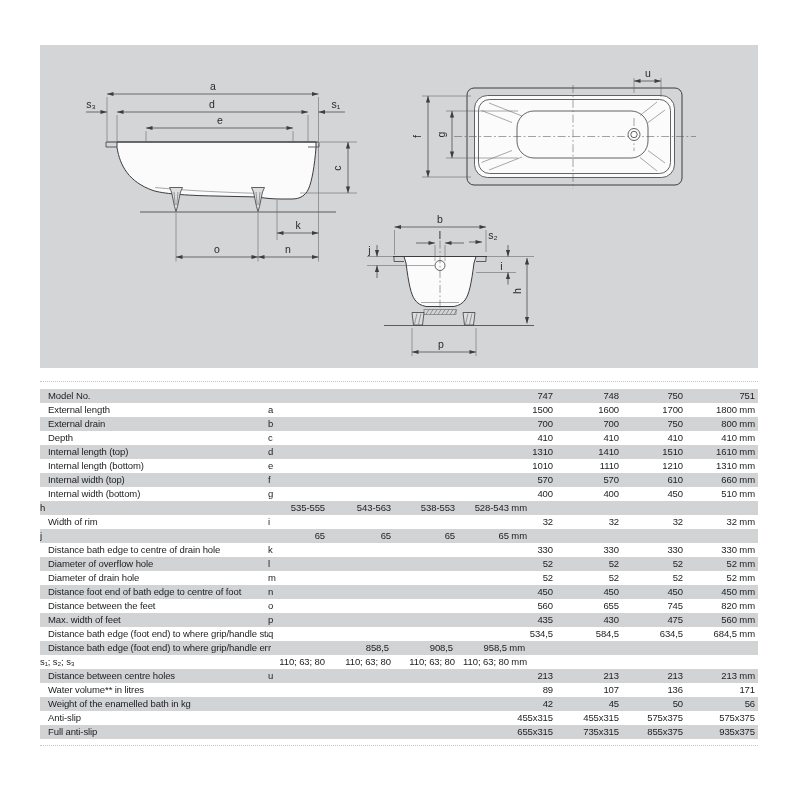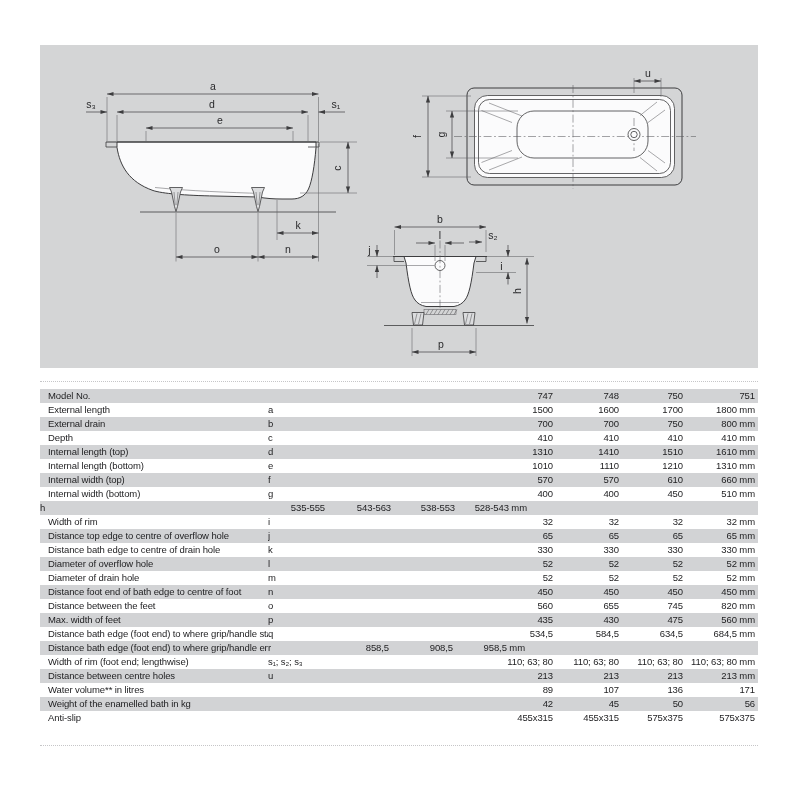--- a/index.html
+++ b/index.html
@@ -285,21 +285,20 @@
     </div>
     <div class="trow">
       <div class="cell c-lab">Width of rim</div>
       <div class="cell c-let">i</div>
       <div class="cell c-val c-v0">32</div>
       <div class="cell c-val c-v1">32</div>
       <div class="cell c-val c-v2">32</div>
       <div class="cell c-val c-v3">32 mm</div>
     </div>
     <div class="trow shaded">
-      <div class="cell c-lab">Distance top edge to centre of overflow hole</div>
       <div class="cell c-let">j</div>
       <div class="cell c-val c-v0">65</div>
       <div class="cell c-val c-v1">65</div>
       <div class="cell c-val c-v2">65</div>
       <div class="cell c-val c-v3">65 mm</div>
     </div>
     <div class="trow">
       <div class="cell c-lab">Distance bath edge to centre of drain hole</div>
       <div class="cell c-let">k</div>
       <div class="cell c-val c-v0">330</div>
@@ -356,21 +355,20 @@
       <div class="cell c-val c-v3">684,5 mm</div>
     </div>
     <div class="trow shaded">
       <div class="cell c-lab">Distance bath edge (foot end) to where grip/handle ends</div>
       <div class="cell c-let">r</div>
       <div class="cell c-val c-v1">858,5</div>
       <div class="cell c-val c-v2">908,5</div>
       <div class="cell c-val c-v3">958,5 mm</div>
     </div>
     <div class="trow">
-      <div class="cell c-lab">Width of rim (foot end; lengthwise)</div>
       <div class="cell c-let">s₁; s₂; s₃</div>
       <div class="cell c-val c-v0">110; 63; 80</div>
       <div class="cell c-val c-v1">110; 63; 80</div>
       <div class="cell c-val c-v2">110; 63; 80</div>
       <div class="cell c-val c-v3">110; 63; 80 mm</div>
     </div>
     <div class="trow shaded">
       <div class="cell c-lab">Distance between centre holes</div>
       <div class="cell c-let">u</div>
       <div class="cell c-val c-v0">213</div>
@@ -395,15 +393,23 @@
       <div class="cell c-val c-v3">56</div>
     </div>
     <div class="trow">
       <div class="cell c-lab">Anti-slip</div>
       <div class="cell c-let"></div>
       <div class="cell c-val c-v0">455x315</div>
       <div class="cell c-val c-v1">455x315</div>
       <div class="cell c-val c-v2">575x375</div>
       <div class="cell c-val c-v3">575x375</div>
     </div>
+    <div class="trow shaded">
+      <div class="cell c-lab">Full anti-slip</div>
+      <div class="cell c-let"></div>
+      <div class="cell c-val c-v0">655x315</div>
+      <div class="cell c-val c-v1">735x315</div>
+      <div class="cell c-val c-v2">855x375</div>
+      <div class="cell c-val c-v3">935x375</div>
+    </div>
   </div>
 
 <div class="sep sep-bottom"></div>
 
 </body></html>

